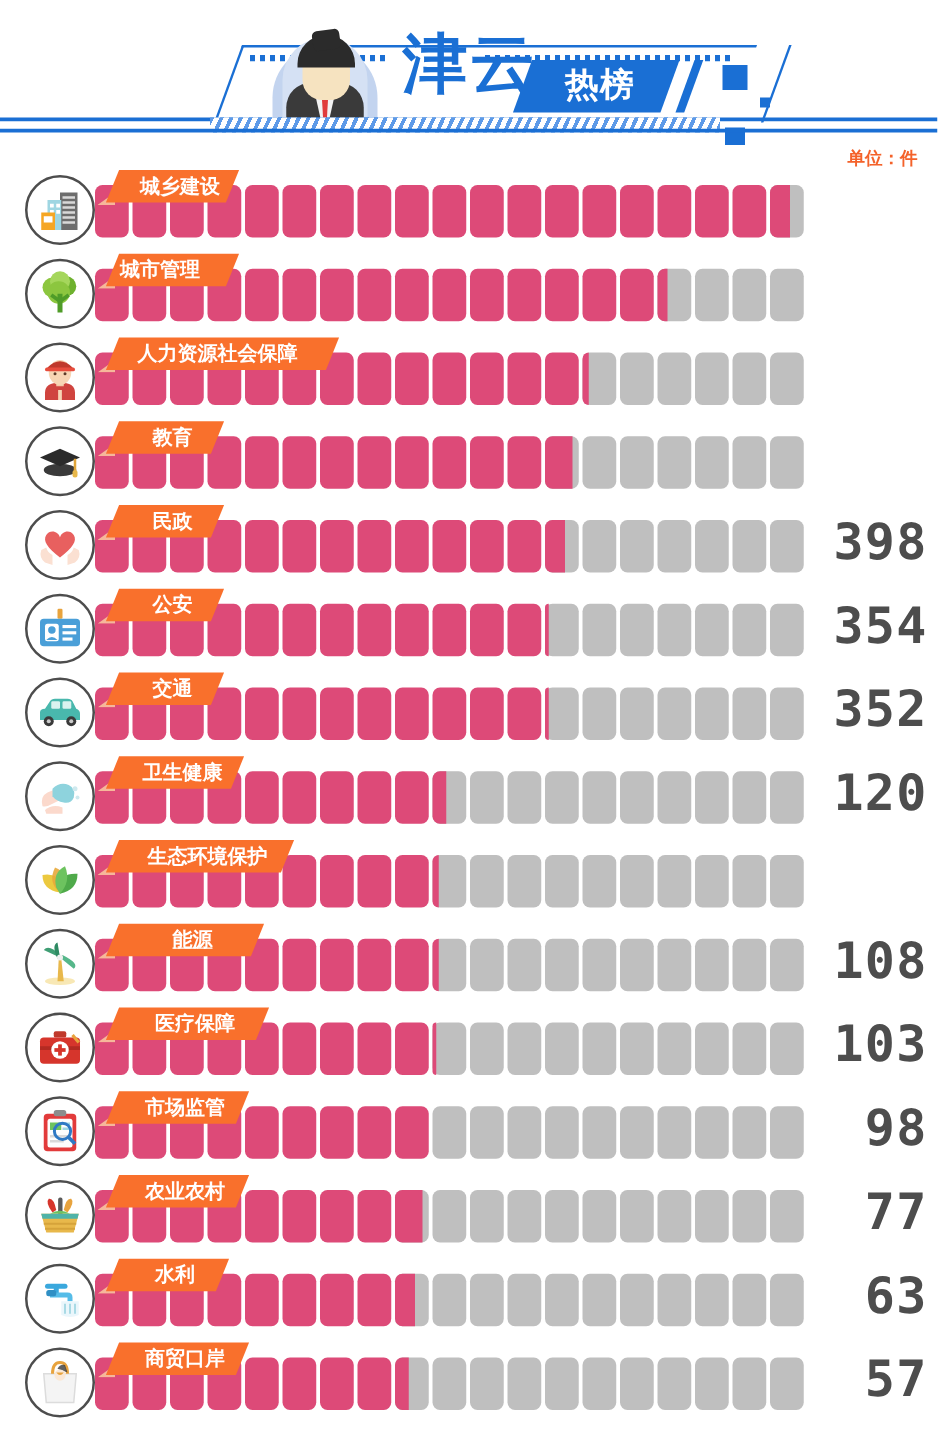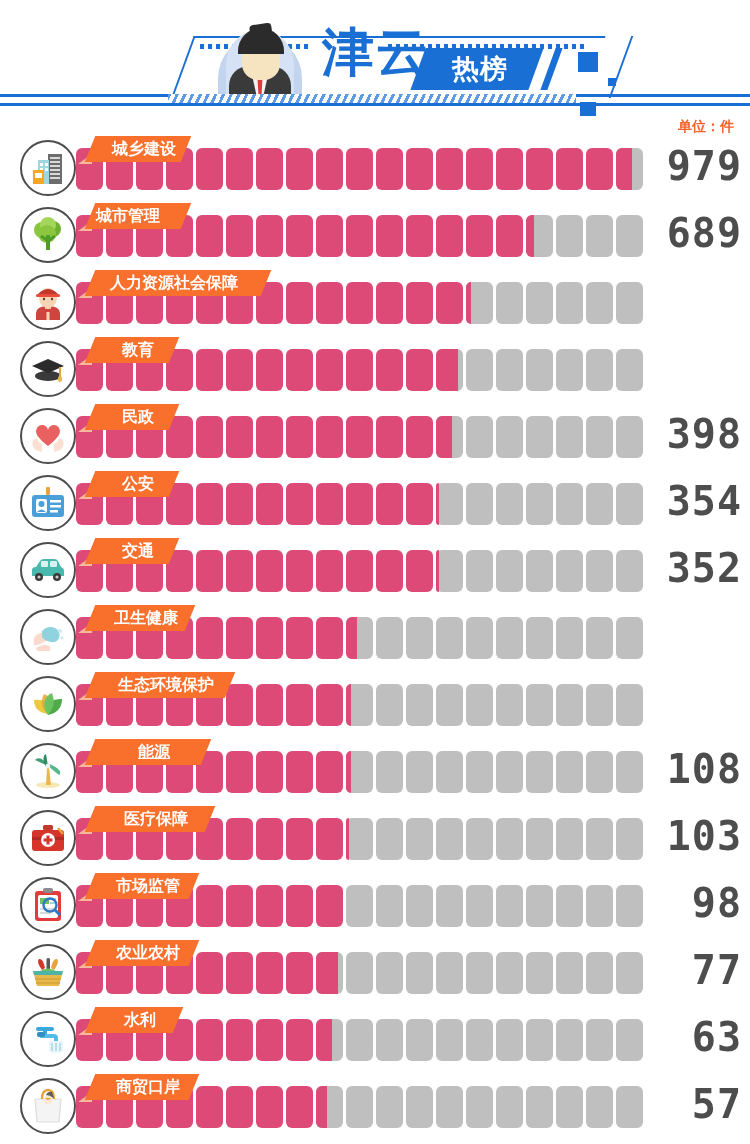--- a/index.html
+++ b/index.html
@@ -208,21 +208,20 @@
         <div class="seg on" style="left: 420px; width: 27.2px;"></div>
         <div class="seg on" style="left: 450px; width: 27.2px;"></div>
         <div class="seg on" style="left: 480px; width: 27.2px;"></div>
         <div class="seg on" style="left: 510px; width: 27.2px;"></div>
         <div class="seg off" style="left: 540px; width: 27.2px;"></div>
         <div class="seg on" style="left: 540px; width: 16.32px; border-top-right-radius: 0px; border-bottom-right-radius: 0px;"></div>
       </div>
       <div class="tag-fold" style="left: 78px; top: 18px;"></div>
       <div class="tag" style="left: 90px; top: 0px; width: 96px;"></div>
       <div class="tag-text" style="left: 96px; top: 0px; width: 96px; text-align: center;">城乡建设</div>
-      <div class="value">979</div>
     </div>
     <div class="row">
       <div class="icon-circle">
         <svg width="40" height="40" viewBox="0 0 40 40">
           <circle cx="14" cy="15" r="8" fill="#8cc63f"></circle>
           <circle cx="25" cy="14" r="8" fill="#6eb12e"></circle>
           <circle cx="20" cy="10" r="8" fill="#a5d65c"></circle>
           <circle cx="19" cy="19" r="9" fill="#8cc63f"></circle>
           <rect x="18" y="20" width="4" height="15" fill="#4f9c28"></rect>
           <path d="M20 26 L13 21" stroke="#4f9c28" stroke-width="3" fill="none"></path>
@@ -247,21 +246,20 @@
         <div class="seg on" style="left: 420px; width: 27.2px;"></div>
         <div class="seg off" style="left: 450px; width: 27.2px;"></div>
         <div class="seg on" style="left: 450px; width: 8.16px; border-top-right-radius: 0px; border-bottom-right-radius: 0px;"></div>
         <div class="seg off" style="left: 480px; width: 27.2px;"></div>
         <div class="seg off" style="left: 510px; width: 27.2px;"></div>
         <div class="seg off" style="left: 540px; width: 27.2px;"></div>
       </div>
       <div class="tag-fold" style="left: 78px; top: 18px;"></div>
       <div class="tag" style="left: 90px; top: 0px; width: 96px;"></div>
       <div class="tag-text" style="left: 96px; top: 0px; width: 96px; ">城市管理</div>
-      <div class="value">689</div>
     </div>
     <div class="row">
       <div class="icon-circle">
         <svg width="40" height="40" viewBox="0 0 40 40">
           <path d="M8 32 Q8 24 20 24 Q32 24 32 32 L32 38 L8 38 Z" fill="#d0443f"></path>
           <rect x="17" y="20" width="6" height="7" fill="#f3c9a8"></rect>
           <ellipse cx="20" cy="16" rx="9" ry="10" fill="#f7d5b4"></ellipse>
           <path d="M10 12 Q20 2 30 12 L30 14 L10 14 Z" fill="#c0392b"></path>
           <rect x="8" y="12" width="24" height="3" rx="1.5" fill="#e74c3c"></rect>
           <circle cx="16" cy="17" r="1.2" fill="#5a3a28"></circle>
@@ -472,20 +470,21 @@
         <div class="seg off" style="left: 390px; width: 27.2px;"></div>
         <div class="seg off" style="left: 420px; width: 27.2px;"></div>
         <div class="seg off" style="left: 450px; width: 27.2px;"></div>
         <div class="seg off" style="left: 480px; width: 27.2px;"></div>
         <div class="seg off" style="left: 510px; width: 27.2px;"></div>
         <div class="seg off" style="left: 540px; width: 27.2px;"></div>
       </div>
       <div class="tag-fold" style="left: 78px; top: 18px;"></div>
       <div class="tag" style="left: 90px; top: 0px; width: 100px;"></div>
       <div class="tag-text" style="left: 96px; top: 0px; width: 100px; text-align: center;">卫生健康</div>
+      <div class="value">120</div>
     </div>
     <div class="row">
       <div class="icon-circle">
         <svg width="40" height="40" viewBox="0 0 40 40">
           <path d="M20 30 Q6 28 6 16 Q18 14 22 24 Z" fill="#ecc93f"></path>
           <path d="M20 30 Q10 22 16 10 Q27 14 25 26 Z" fill="#e8a93a" opacity="0.9"></path>
           <path d="M20 31 Q34 28 34 15 Q21 14 18 25 Z" fill="#4faa4a"></path>
           <path d="M20 31 Q29 21 24 9 Q14 14 17 26 Z" fill="#6dc35f"></path>
         </svg>
       </div>

